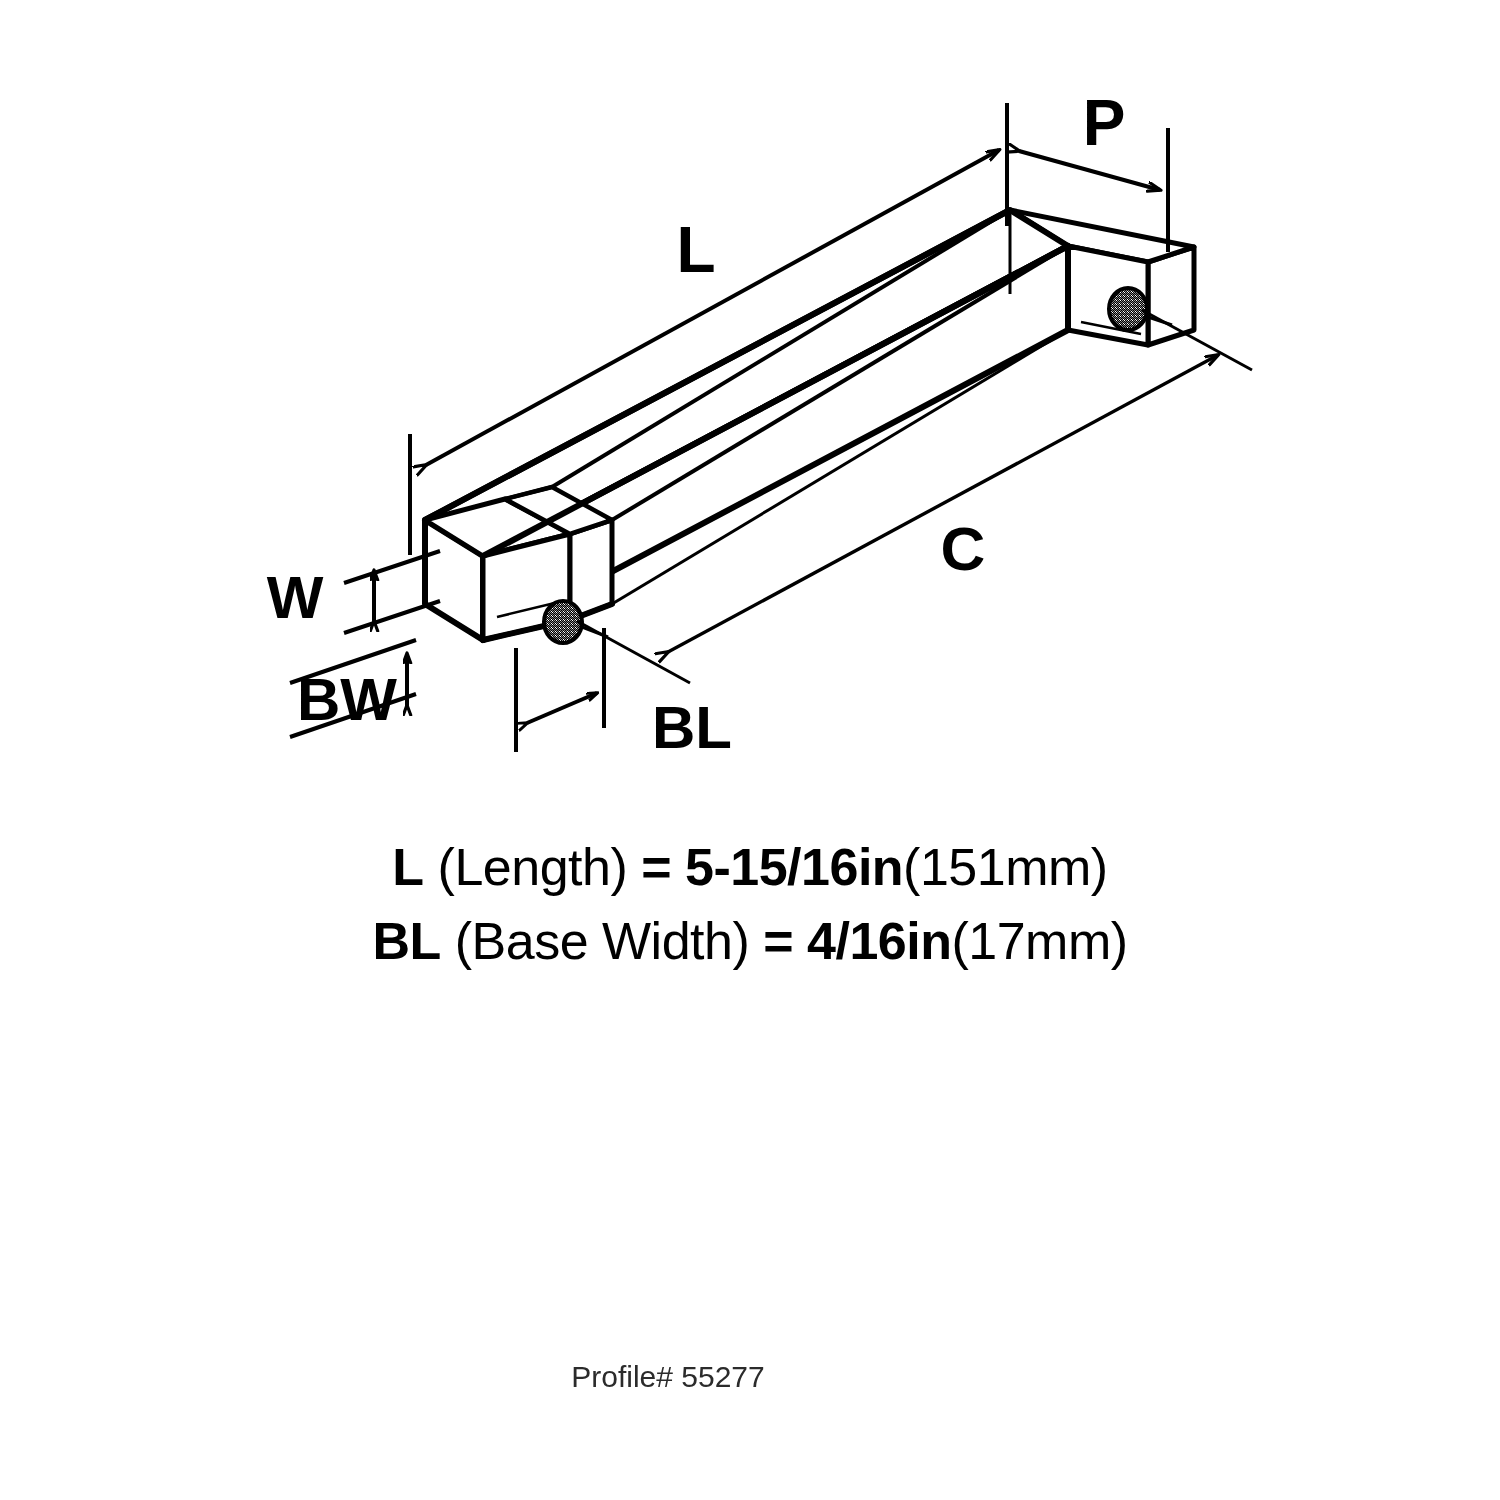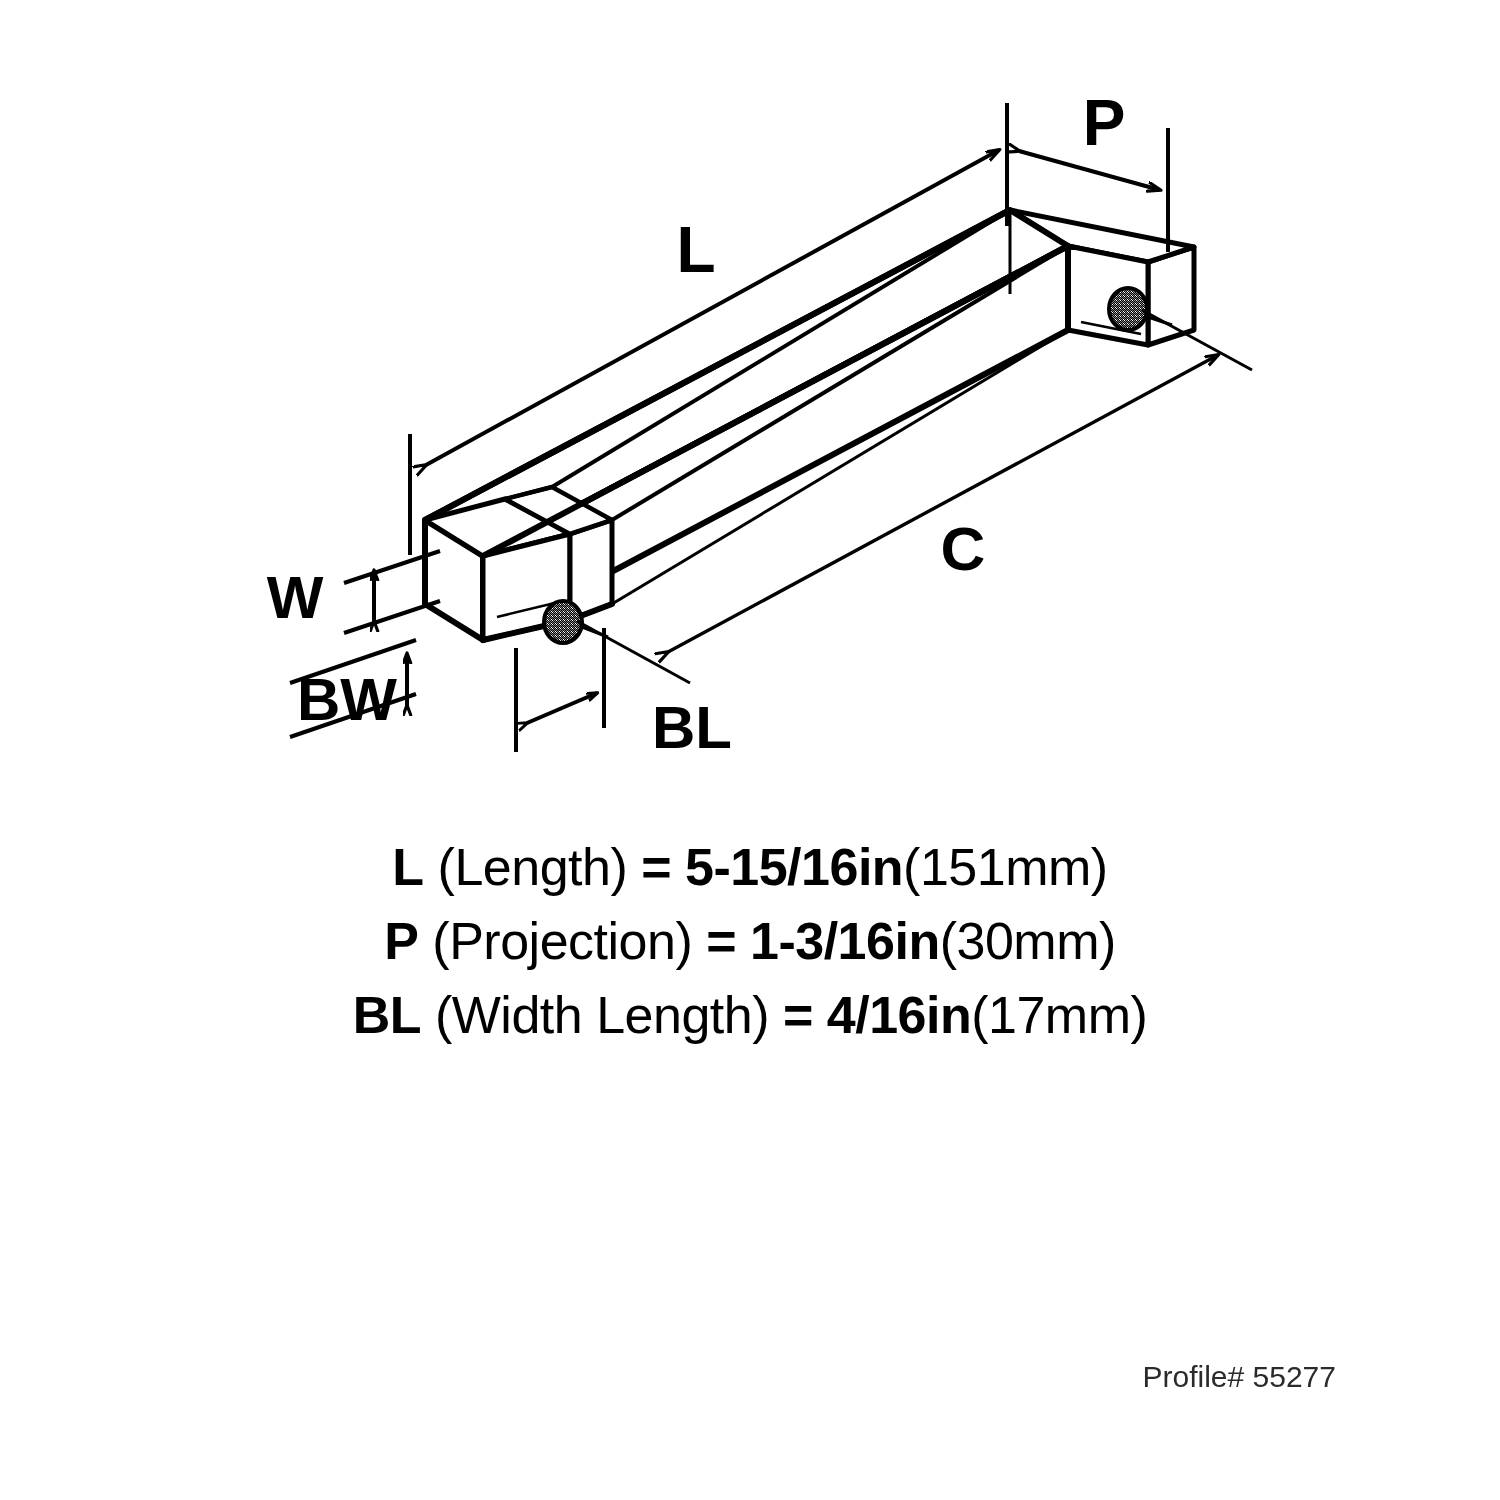--- a/index.html
+++ b/index.html
@@ -57,21 +57,21 @@
     font-weight: bold;
   }
   .spec-line .metric {
     font-weight: normal;
   }
   #profile-line {
     position: absolute;
     left: 0;
     top: 1360px;
     width: 1336px;
-    text-align: right;
+    text-align: center;
     font-family: "Liberation Sans", sans-serif;
     font-size: 30px;
     color: #2b2b2b;
     white-space: nowrap;
   }
   svg { display: block; }
   .dim-label {
     font-family: "Liberation Sans", sans-serif;
     font-weight: bold;
     fill: #000000;
@@ -202,31 +202,25 @@
   <div id="spec-area">
 
     <div class="spec-line">
       <span class="sym">L</span>
       <span class="word">(Length)</span>
       <span class="eq">=</span>
       <span class="val">5-15/16in</span><span class="metric">(151mm)</span>
     </div>
 
 
-    <div class="spec-line">
-      <span class="sym">P</span>
-      <span class="word">(Projection)</span>
-      <span class="eq">=</span>
-      <span class="val">1-3/16in</span><span class="metric">(30mm)</span>
-    </div>
 
 
     <div class="spec-line">
       <span class="sym">BL</span>
-      <span class="word">(Width Length)</span>
+      <span class="word">(Base Width)</span>
       <span class="eq">=</span>
       <span class="val">4/16in</span><span class="metric">(17mm)</span>
     </div>
 
 
   </div>
 
   <div id="profile-line">Profile# 55277</div>
 
 </div>

